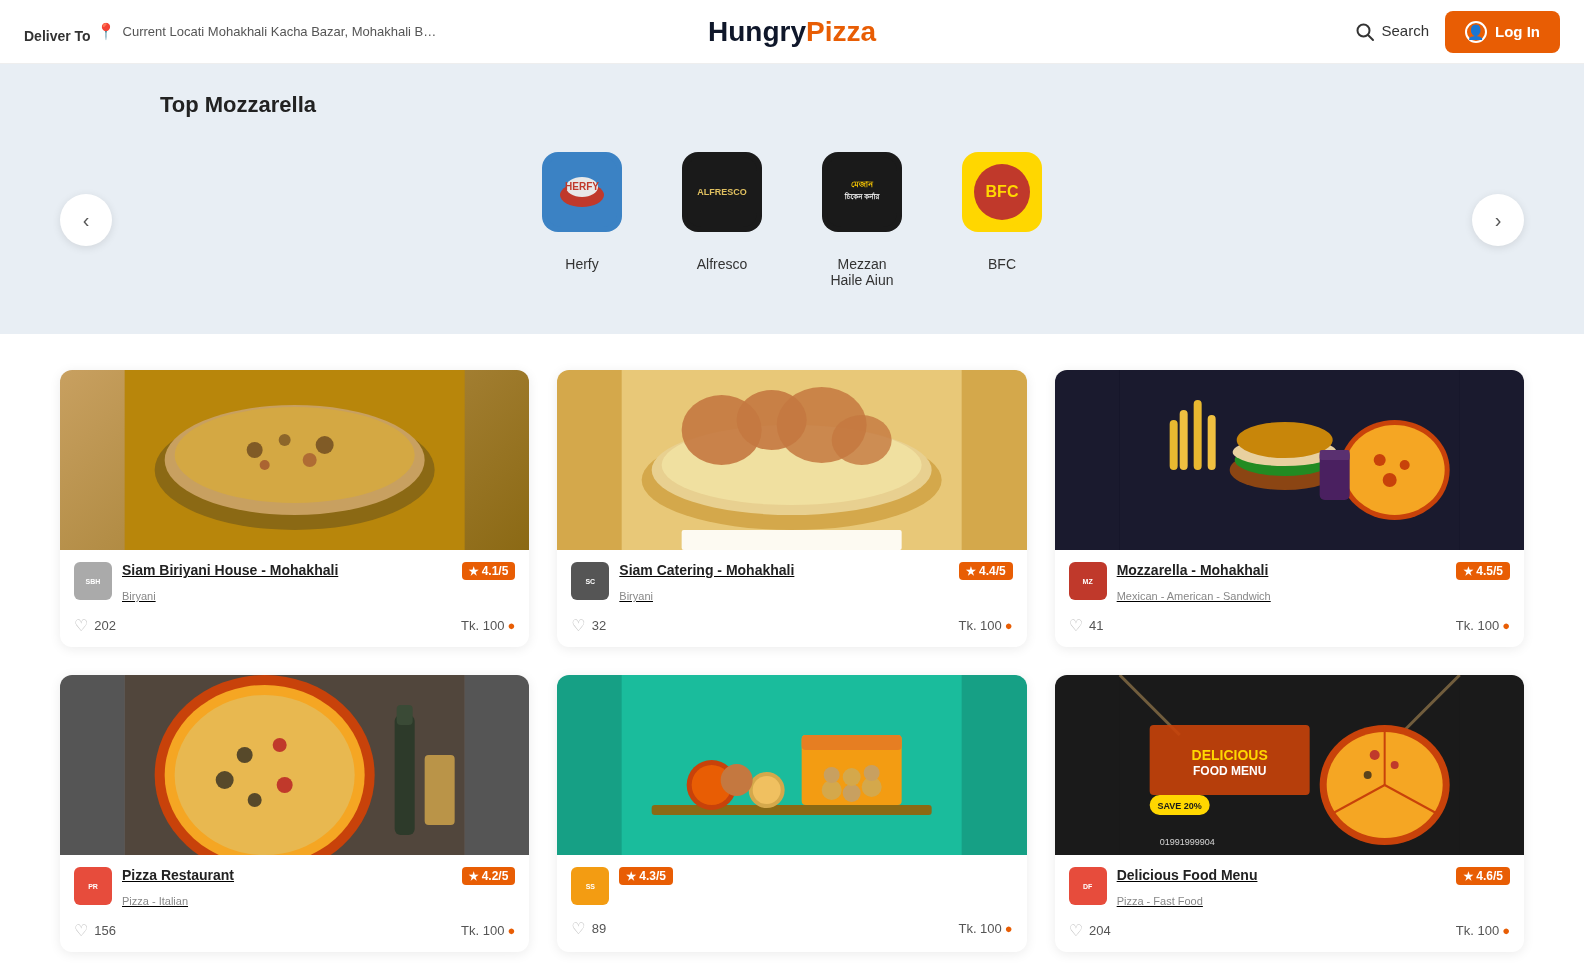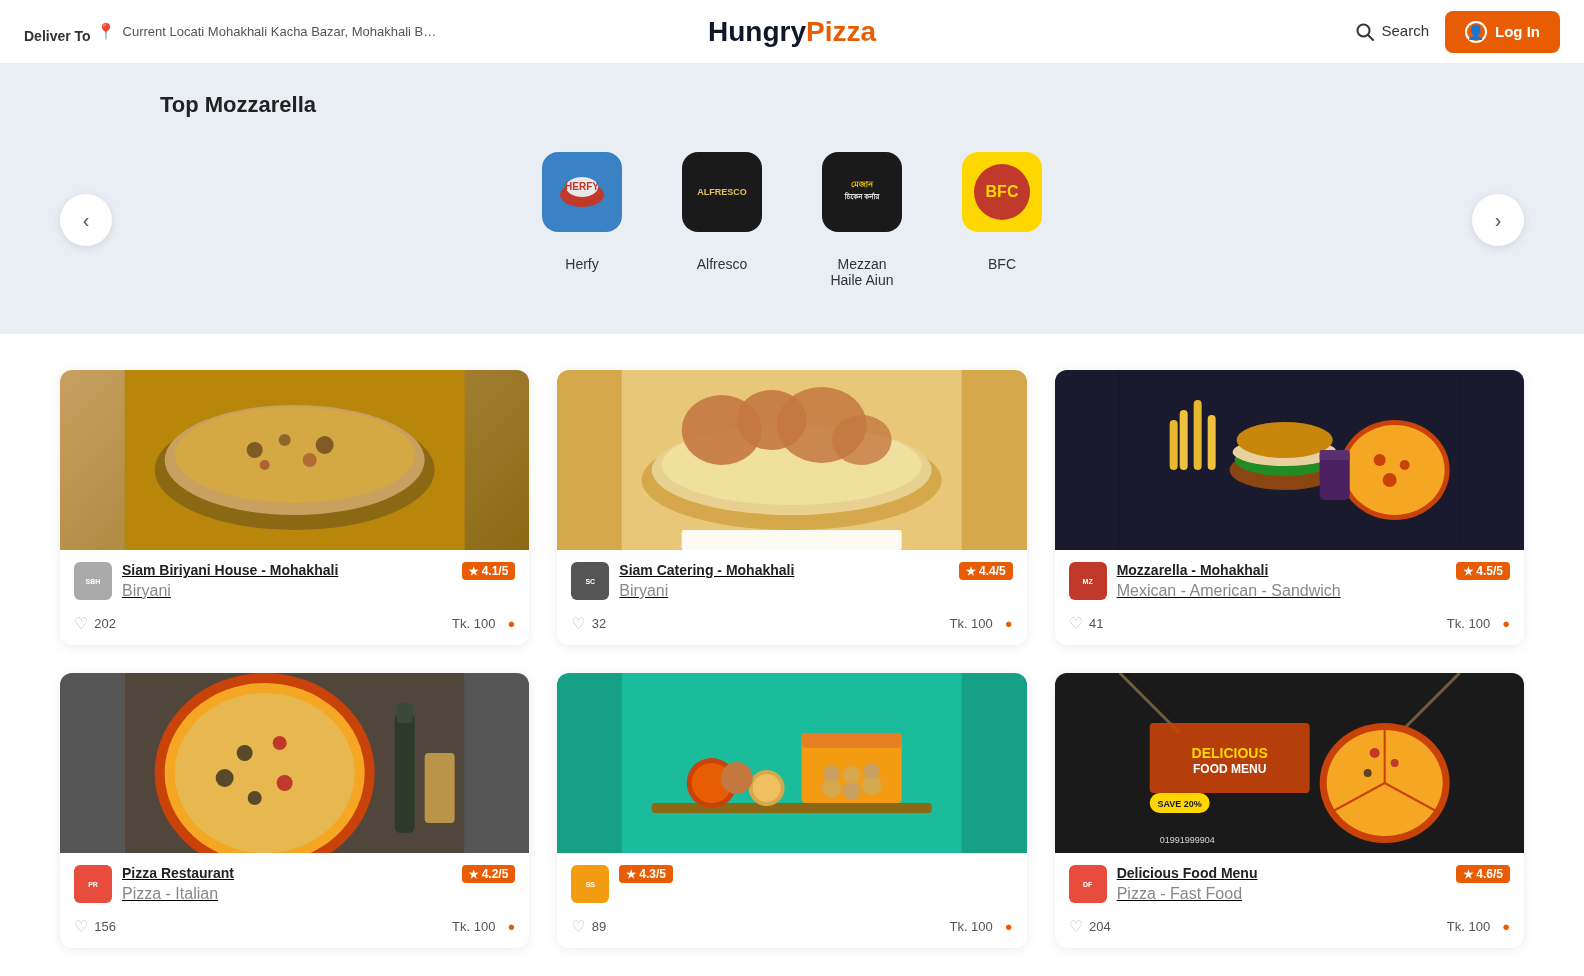--- a/index.html
+++ b/index.html
@@ -188,23 +188,23 @@
       font-size: 9px;
       font-weight: bold;
     }
     .card-text { flex: 1; text-decoration: underline; }
     .card-name {
       font-size: 14px;
       font-weight: 700;
       color: #222;
     }
     .card-cuisine {
-      font-size: 16px;
+      font-size: 11px;
       color: #888;
-      margin-top: 4px;
+      margin-top: 12px;
     }
     .rating-badge {
       background: #e85d04;
       color: #fff;
       border-radius: 4px;
       padding: 2px 7px;
       font-size: 12px;
       font-weight: 700;
       display: flex;
       align-items: center;
@@ -224,21 +224,21 @@
       gap: 6px;
       font-size: 13px;
       color: #555;
     }
     .heart-icon { color: #bbb; font-size: 16px; }
     .delivery-price {
       font-size: 13px;
       color: #555;
       display: flex;
       align-items: center;
-      gap: 12px;
+      gap: 3px;
     }
     .delivery-dot { color: #e85d04; }
   </style>
 </head>
 <body>
 
 <header class="header">
   <div class="header-left">
     <span class="deliver-to-label">Deliver To</span>
     <span class="location-icon">📍</span>

